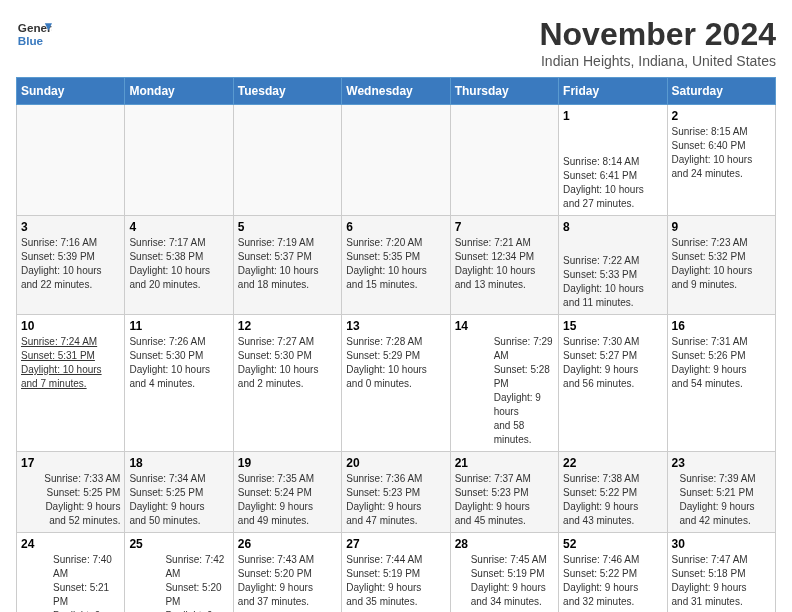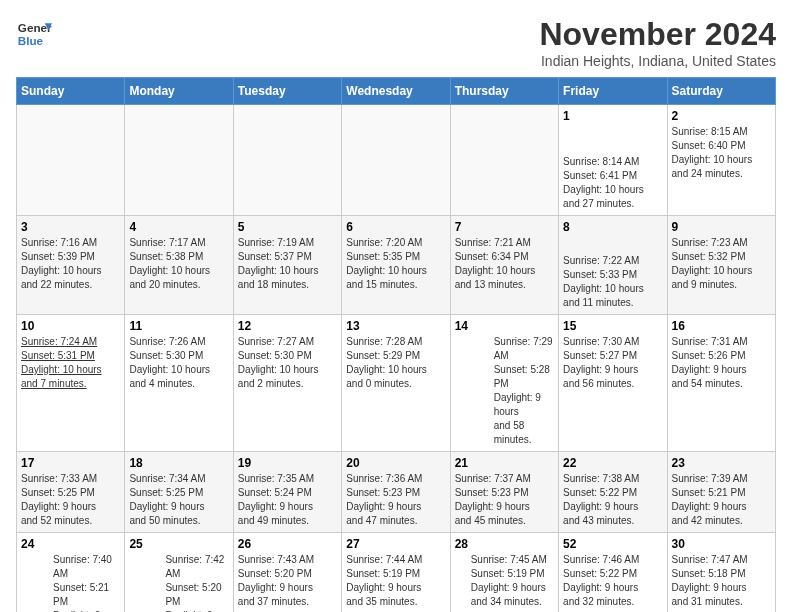--- a/index.html
+++ b/index.html
@@ -157,21 +157,21 @@
         <td>
           <span class="day-number">6</span>
           <div class="day-info" style="white-space: pre-line;">Sunrise: 7:20 AM
 Sunset: 5:35 PM
 Daylight: 10 hours
 and 15 minutes.</div>
         </td>
         <td>
           <span class="day-number">7</span>
           <div class="day-info" style="white-space: pre-line;">Sunrise: 7:21 AM
-Sunset: 6:34 PM
+Sunset: 12:34 PM
 Daylight: 10 hours
 and 13 minutes.</div>
         </td>
         <td>
           <span class="day-number">8</span>
           <div class="day-info" style="white-space: pre-line; margin-top: 20px;">Sunrise: 7:22 AM
 Sunset: 5:33 PM
 Daylight: 10 hours
 and 11 minutes.</div>
         </td>
@@ -230,21 +230,21 @@
           <span class="day-number">16</span>
           <div class="day-info" style="white-space: pre-line;">Sunrise: 7:31 AM
 Sunset: 5:26 PM
 Daylight: 9 hours
 and 54 minutes.</div>
         </td>
       </tr>
       <tr>
         <td>
           <span class="day-number">17</span>
-          <div class="day-info" style="white-space: pre-line;">Sunrise: 7:33 AM
+          <div class="day-info" style="white-space: pre-line; text-align: right;">Sunrise: 7:33 AM
 Sunset: 5:25 PM
 Daylight: 9 hours
 and 52 minutes.</div>
         </td>
         <td>
           <span class="day-number">18</span>
           <div class="day-info" style="white-space: pre-line;">Sunrise: 7:34 AM
 Sunset: 5:25 PM
 Daylight: 9 hours
 and 50 minutes.</div>
@@ -272,21 +272,21 @@
         </td>
         <td>
           <span class="day-number">22</span>
           <div class="day-info" style="white-space: pre-line;">Sunrise: 7:38 AM
 Sunset: 5:22 PM
 Daylight: 9 hours
 and 43 minutes.</div>
         </td>
         <td>
           <span class="day-number">23</span>
-          <div class="day-info" style="white-space: pre-line;">Sunrise: 7:39 AM
+          <div class="day-info" style="white-space: pre-line; margin-left: 8px;">Sunrise: 7:39 AM
 Sunset: 5:21 PM
 Daylight: 9 hours
 and 42 minutes.</div>
         </td>
       </tr>
       <tr>
         <td>
           <span class="day-number">24</span>
           <div class="day-info" style="white-space: pre-line; margin-left: 32px;">Sunrise: 7:40 AM
 Sunset: 5:21 PM

